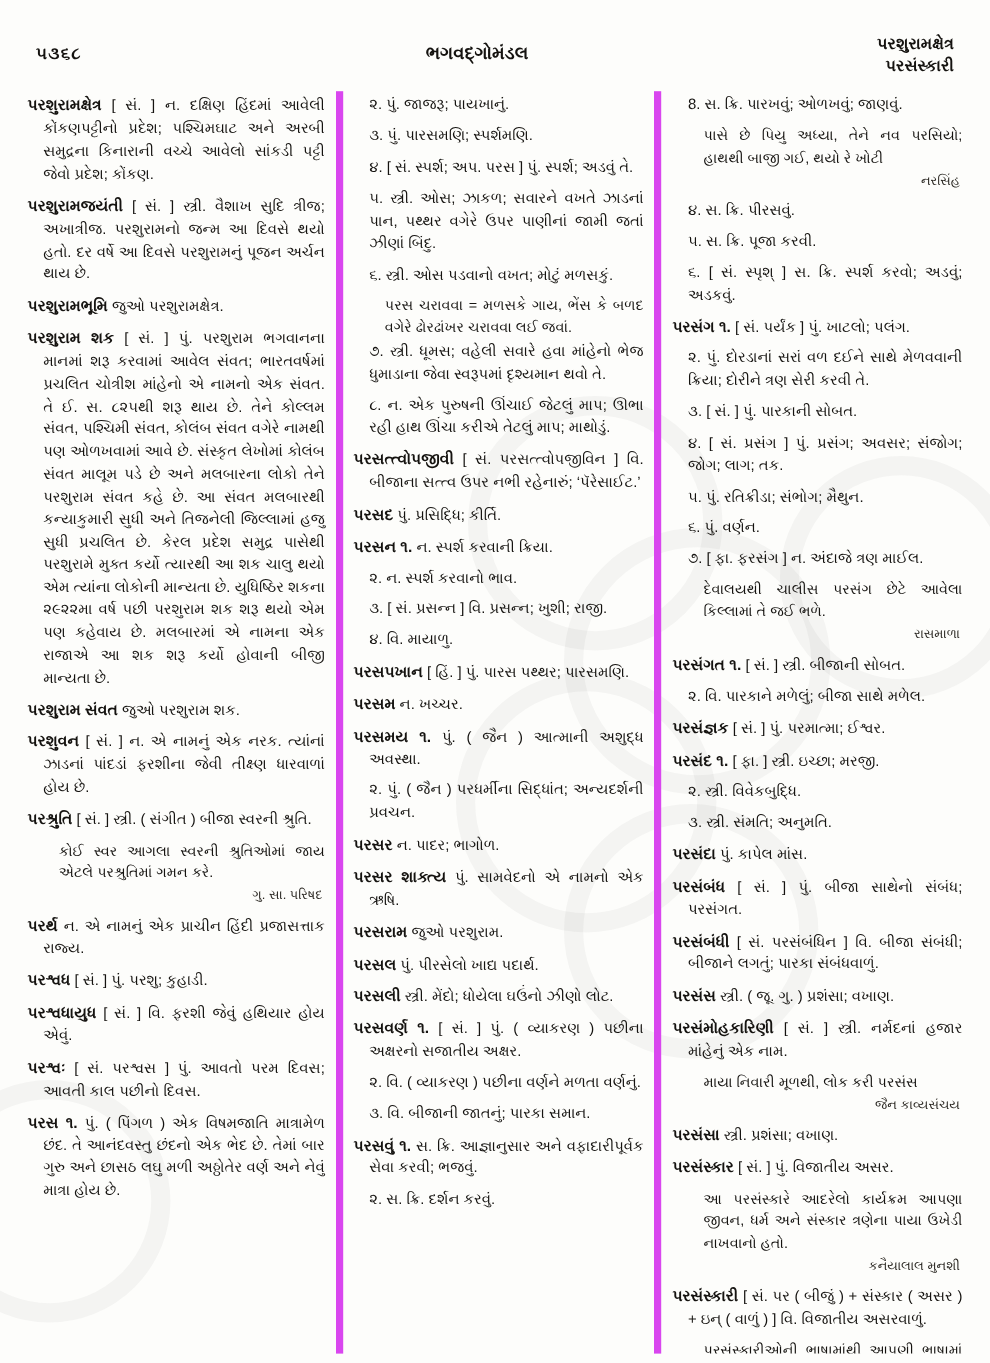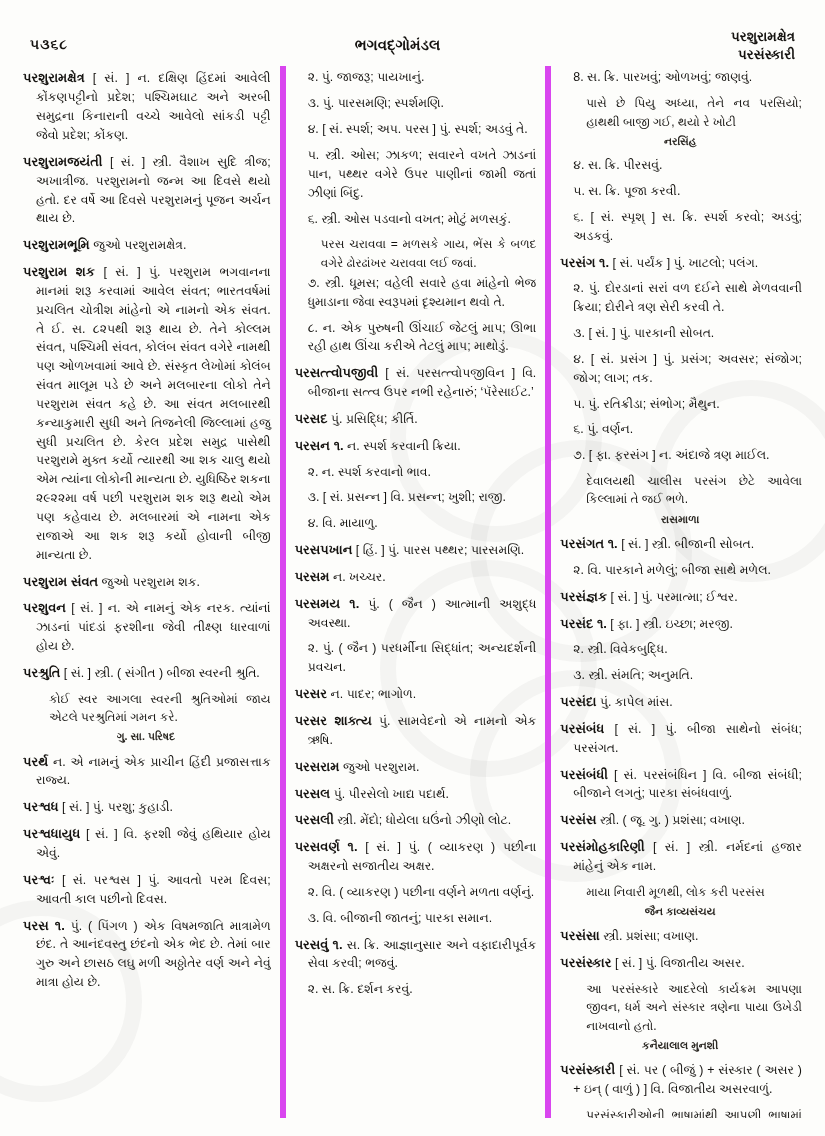--- a/index.html
+++ b/index.html
@@ -37,20 +37,21 @@
     flex:1;text-align:center;font-weight:bold;font-size:15px;
     padding-top:8px;
   }
   .guide-words{
     width:150px;text-align:right;font-weight:bold;font-size:13.5px;line-height:1.35;
   }
   
   .columns{
     position:relative;z-index:1;
     display:flex;
+    margin-top:10px;
     height:1052px;
   }
   .column{
     width:33.333%;
     box-sizing:border-box;
     padding:2px 9px 0 9px;
     overflow:hidden;
     text-align:justify;
   }
   .column + .column{border-left:6px solid #d946ef;}
@@ -61,21 +62,21 @@
   }
   .para.entry{
     padding-left:13px;text-indent:-13px;
   }
   .headword{font-weight:bold;font-size:13px;}
   .para.sense{padding-left:13px;}
   .para.quote{
     padding-left:26px;margin-bottom:2px;font-size:12px;
   }
   .para.cite{
-    text-align:center;font-weight:bold;font-size:10.8px;
+    text-align:right;font-weight:normal;font-size:10.8px;
     margin:0 2px 7px 0;color:#2b2823;
   }
 </style>
 </head>
 <body>
 
 <div class="page">
 
   <div class="watermark">
     <div class="ring" style="left:390px;top:330px;width:180px;height:180px;"></div>

